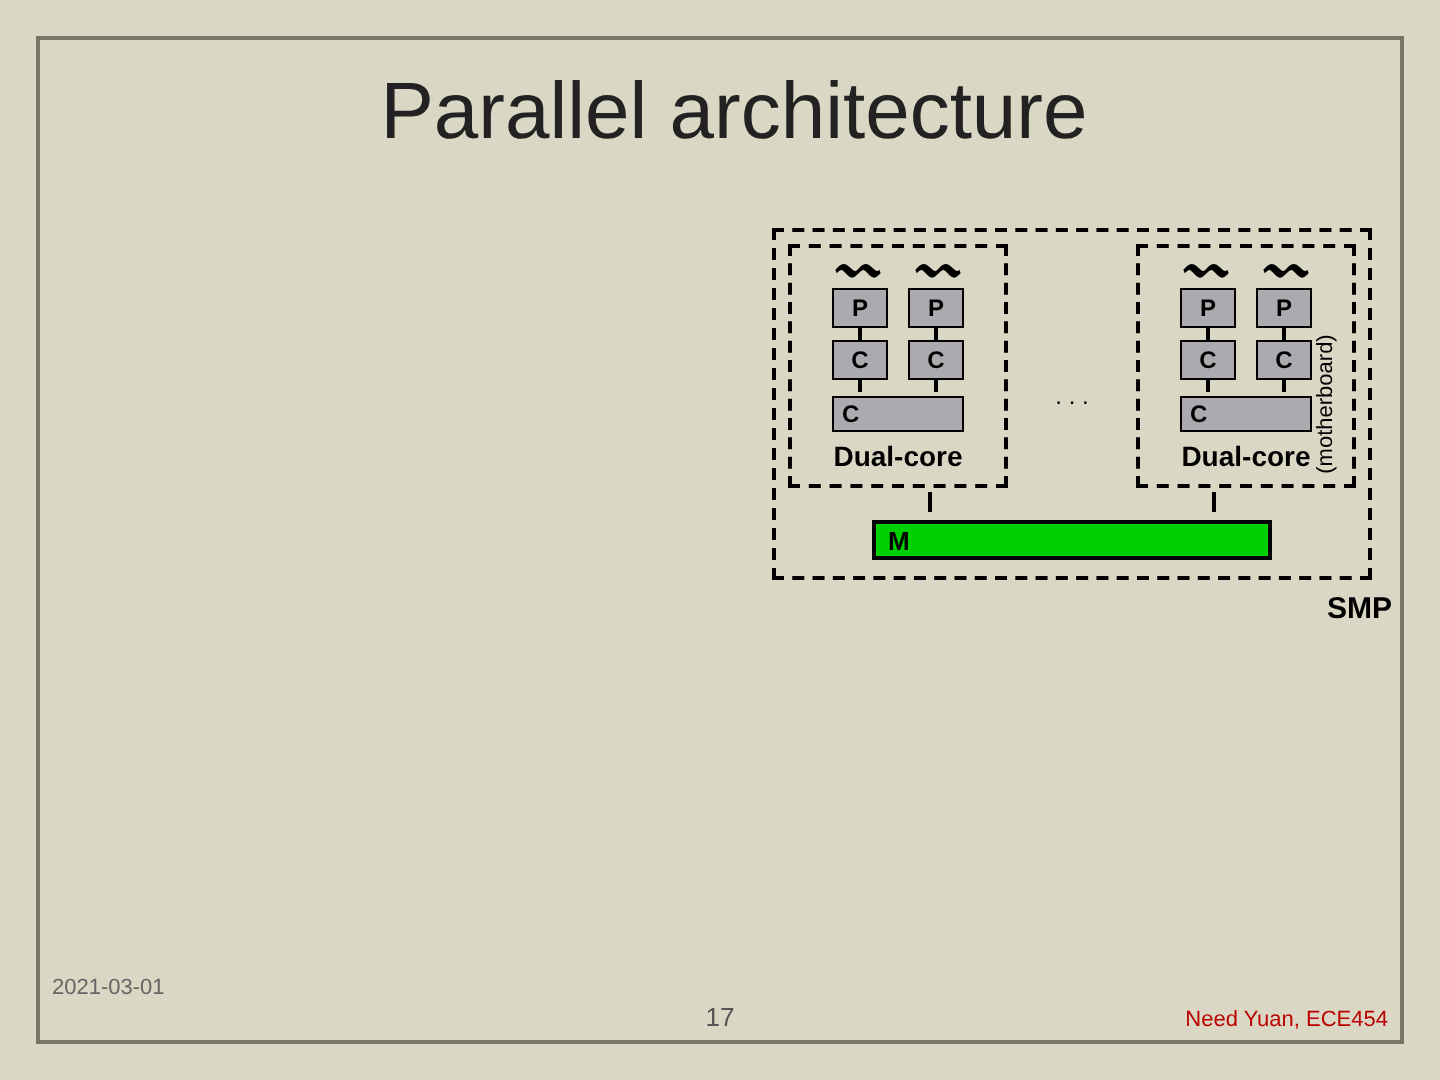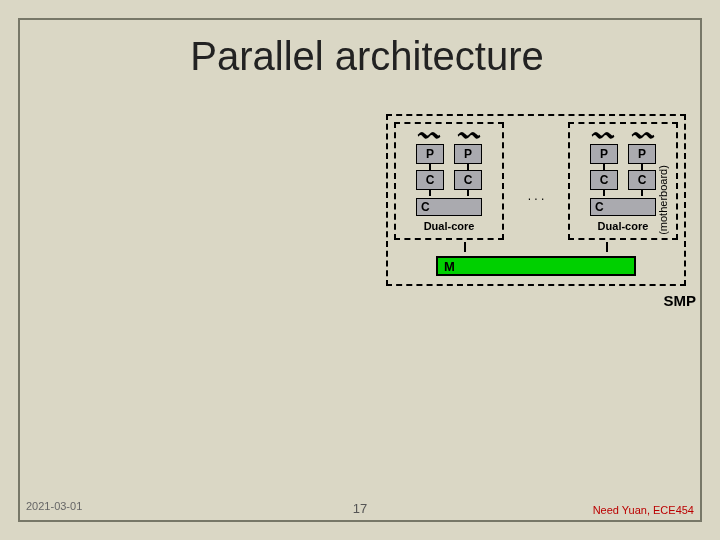--- a/index.html
+++ b/index.html
@@ -82,41 +82,41 @@
   .vline { width:2px; height:6px; background:#000; }
   .vline-row { display:flex; gap:36px; justify-content:center; }
   .box-wide {
     width: 66px; height: 18px;
     border:1px solid #000; background:#aaaaaf;
     font-size:12px; font-weight:bold;
     display:flex; align-items:center; justify-content:flex-start;
     padding-left:4px;
     margin-top:2px;
   }
-  .chip-label { font-size:11px; font-weight:bold; margin-top:4px; }
+  .chip-label { font-size:14px; font-weight:bold; margin-top:4px; }
   .dots { font-size:12px; padding:0 2px; align-self:center; margin-top:30px;}
   .down-row { display:flex; justify-content:space-around; margin-top:2px; }
   .down-row .vline { height:10px; }
   .m-box {
     margin: 4px auto 2px auto;
     width: 200px; height: 20px;
     border: 2px solid #000;
     background: #00d000;
     font-size: 13px; font-weight: bold;
     display:flex; align-items:center;
     padding-left:6px;
   }
   .smp-label {
     text-align:right;
     font-size:15px; font-weight:bold;
     margin-top:6px;
     line-height:1.2;
   }
   .footer-date {
-    position:absolute; left:6px; bottom:8px;
+    position:absolute; left:6px; bottom:20px;
     font-size:11px; color:#666;
   }
   .footer-page {
     position:absolute; left:50%; bottom:4px; transform:translateX(-50%);
     font-size:13px; color:#555;
   }
   .footer-author {
     position:absolute; right:6px; bottom:4px;
     font-size:11px; color:#b00;
   }

